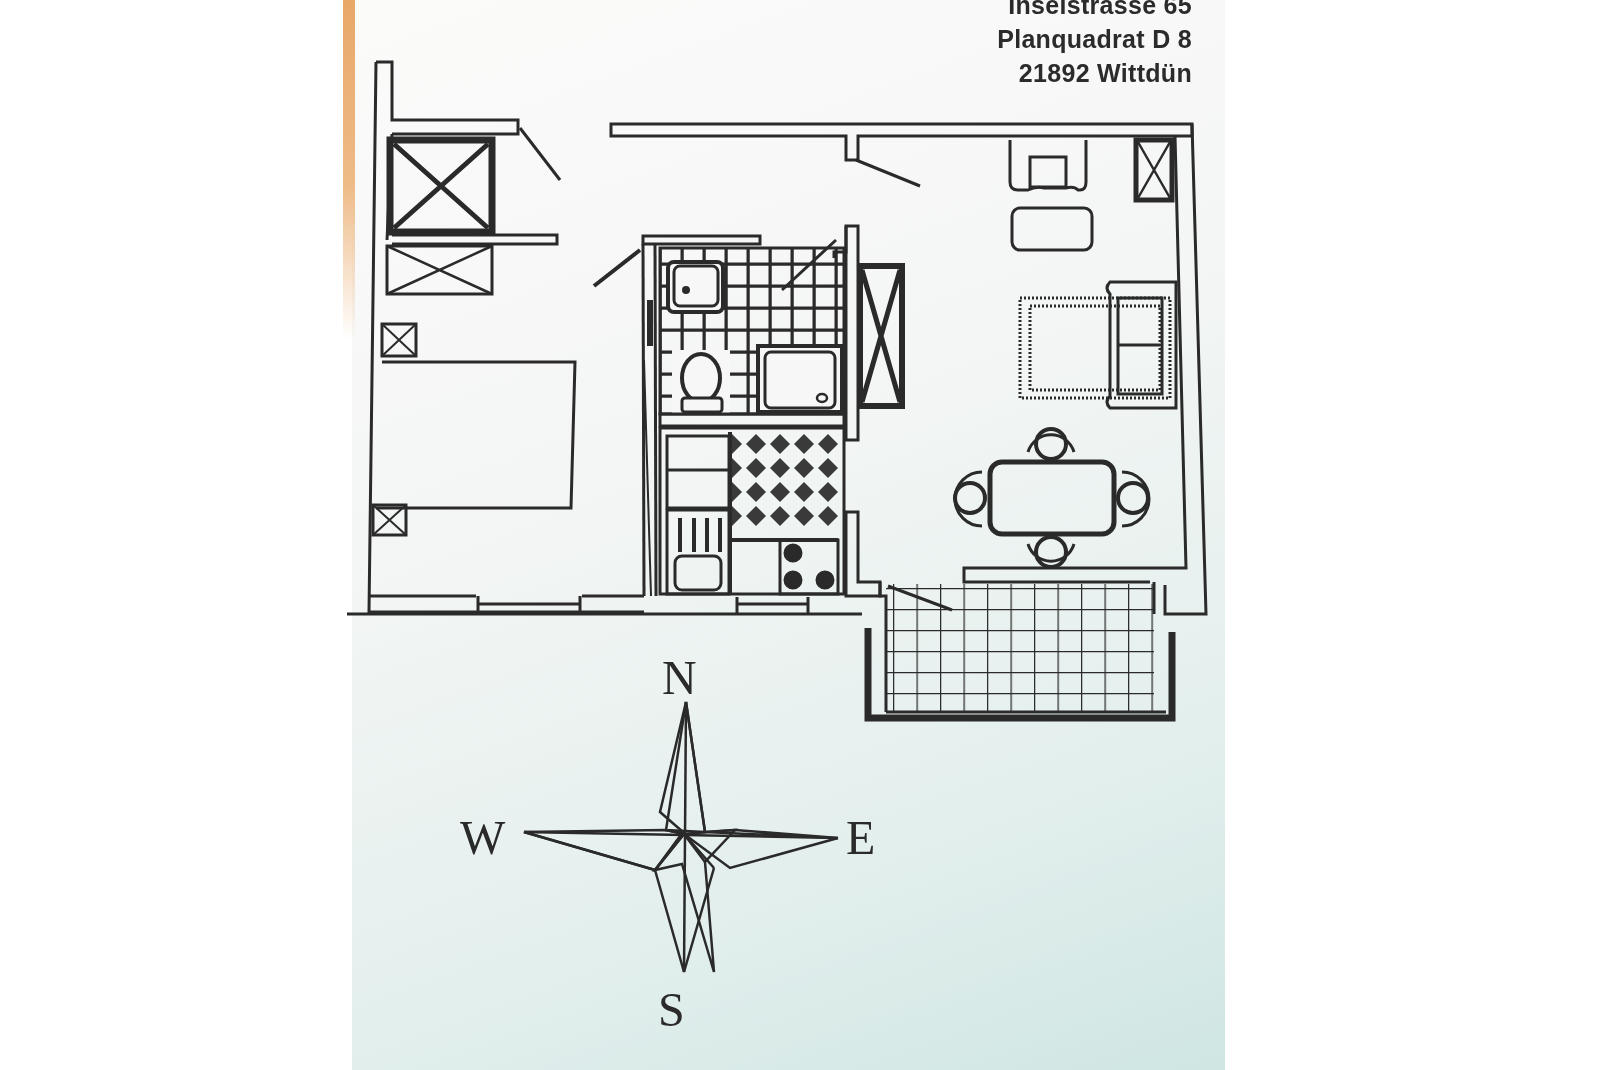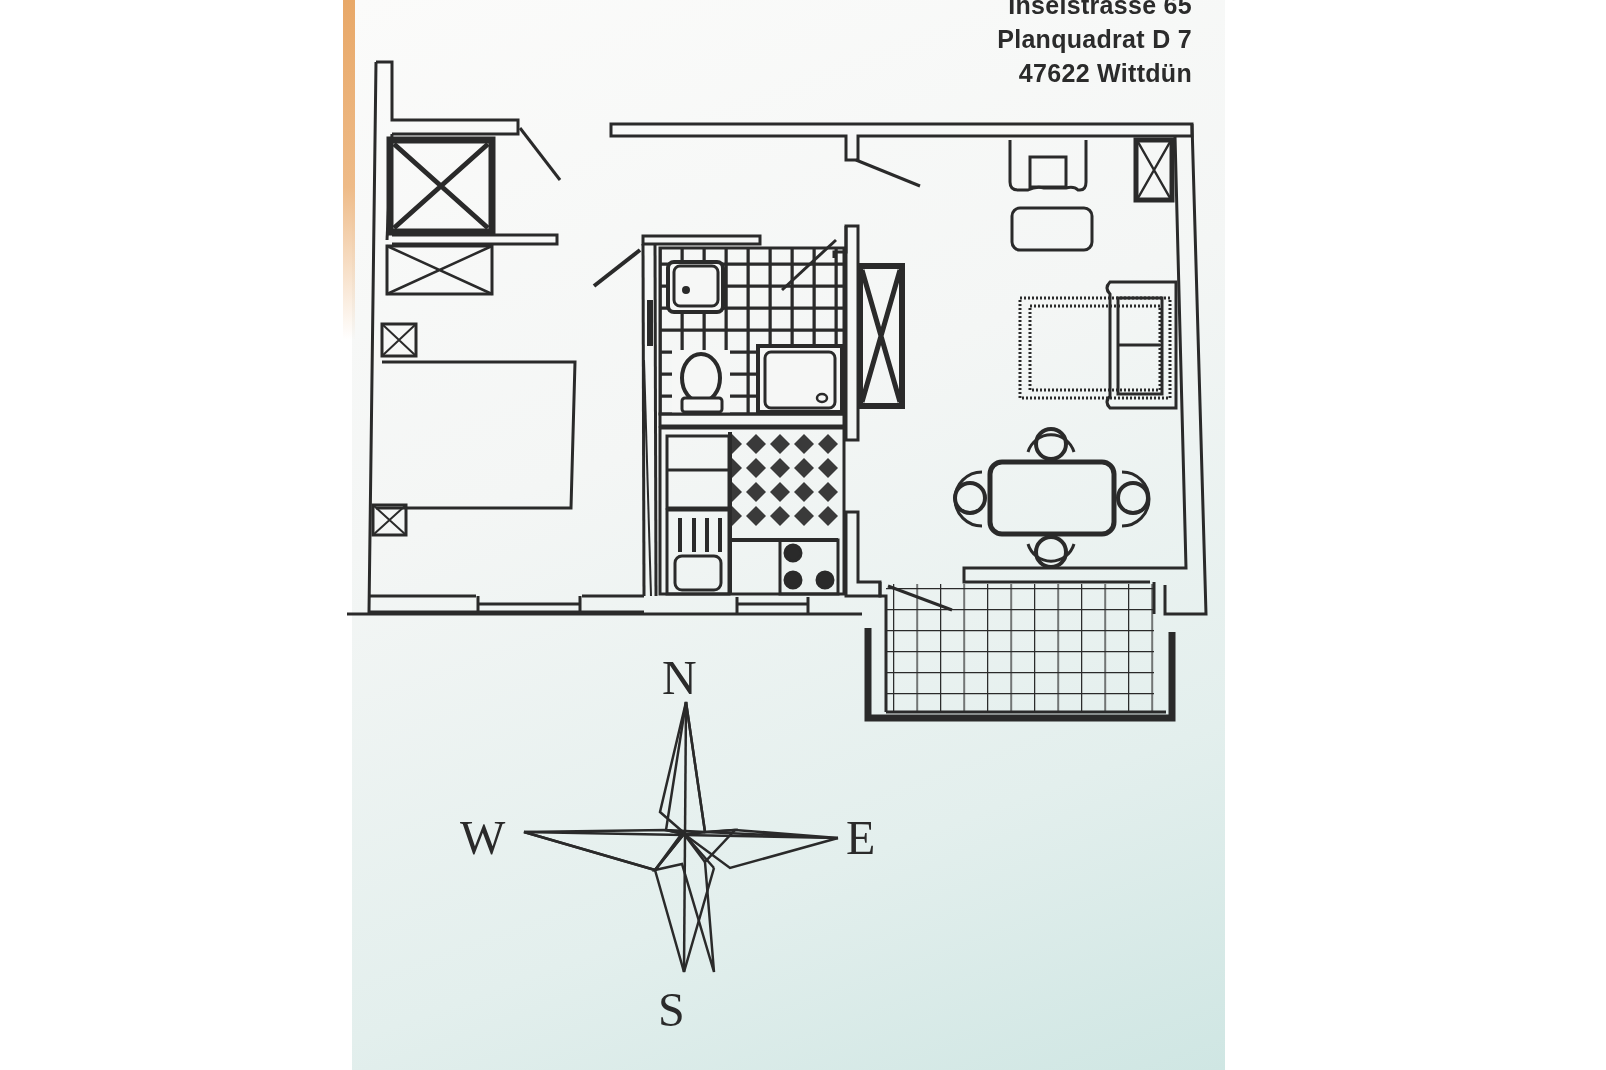--- a/index.html
+++ b/index.html
@@ -29,22 +29,22 @@
   }
 </style>
 </head>
 <body>
 
 <div class="paper"></div>
 <div class="orange-strip"></div>
 
 <div class="address">
   <div>Inselstrasse 65</div>
-  <div>Planquadrat D 7</div>
-  <div>47622 Wittdün</div>
+  <div>Planquadrat D 8</div>
+  <div>21892 Wittdün</div>
 </div>
 
 <svg class="plan" width="1606" height="1070" viewBox="0 0 1606 1070" fill="none" stroke="#2a2a2a" stroke-width="3" stroke-linejoin="miter">
   <defs>
     <pattern id="tileSmall" x="0" y="0" width="22" height="22" patternUnits="userSpaceOnUse">
       <rect width="22" height="22" fill="none"></rect>
       <path d="M0 0 H22 M0 0 V22" stroke="#2a2a2a" stroke-width="3"></path>
     </pattern>
     <pattern id="tileBalcony" x="0" y="0" width="23.5" height="21" patternUnits="userSpaceOnUse">
       <path d="M0 0 H23.5 M0 0 V21" stroke="#2a2a2a" stroke-width="2.5"></path>

